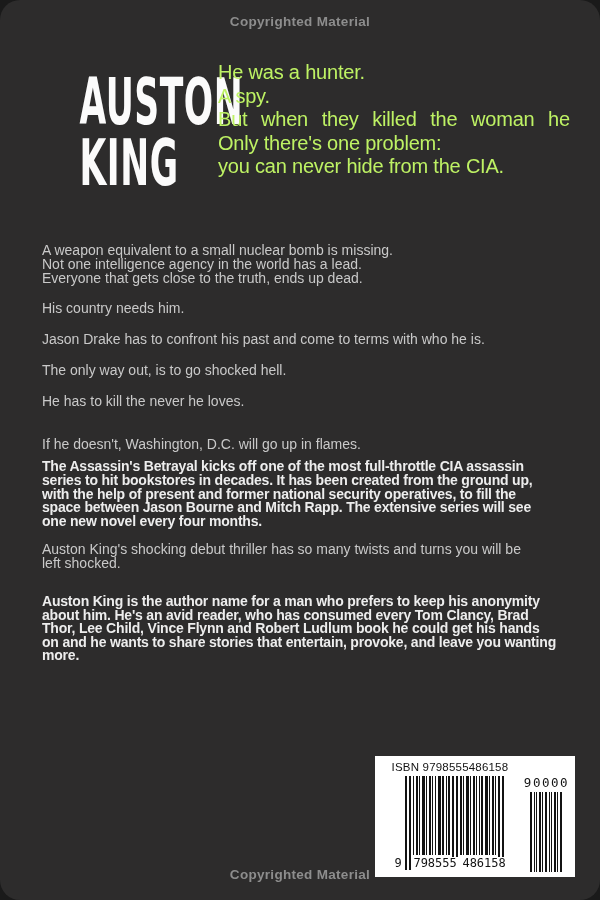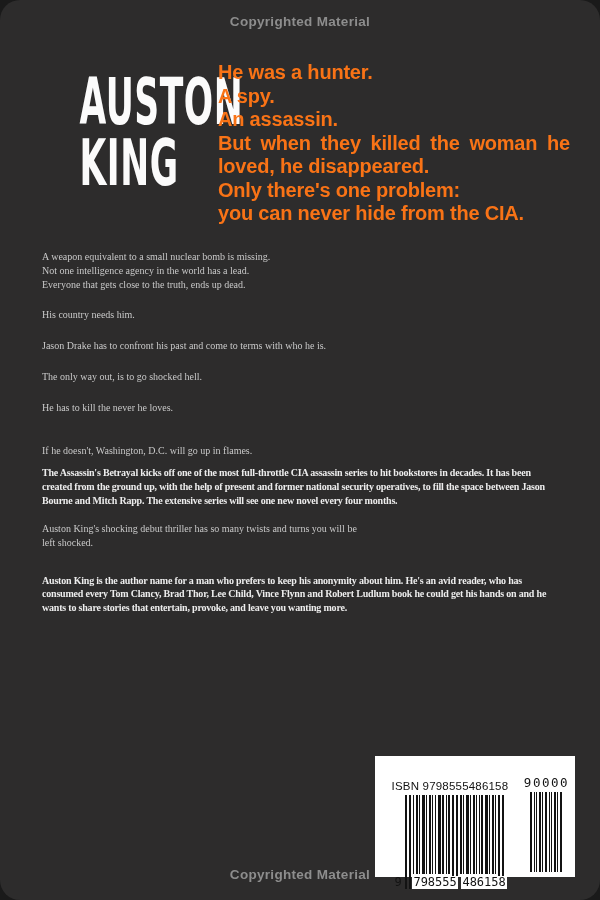--- a/index.html
+++ b/index.html
@@ -22,42 +22,42 @@
     position:absolute;left:45px;top:72px;width:150px;
     text-align:center;color:#fbfbfb;
     font-family:"DejaVu Sans",sans-serif;font-weight:700;
     font-size:64px;line-height:61px;
   }
   .author-line{display:block;transform:scaleX(.54);transform-origin:50% 50%;letter-spacing:1px;white-space:nowrap;}
 
   
   .tagline{
     position:absolute;left:218px;top:61px;width:352px;
-    color:#f97316;font-size:20px;font-weight:700;line-height:23.5px;
+    color:#bef264;font-size:20px;font-weight:400;line-height:23.5px;
     letter-spacing:-.2px;
   }
   .tl-line{white-space:nowrap;}
   .tl-line.just{display:flex;justify-content:space-between;white-space:normal;}
 
   
   .synopsis{
-    position:absolute;left:42px;top:250px;width:515px;
-    color:#c9c9c9;font-size:10px;line-height:13.8px;font-family:Liberation Serif, serif;
+    position:absolute;left:42px;top:244px;width:515px;
+    color:#c9c9c9;font-size:14px;line-height:13.8px;
   }
   .para{margin:0;white-space:pre-line;}
   .para.bold{font-weight:700;color:#ededed;letter-spacing:-.2px;line-height:13.6px;}
 
   
   .barcode-panel{
     position:absolute;left:375px;top:756px;width:200px;height:121px;
     background:#ffffff;color:#131313;
   }
   .bc-inner{display:flex;padding:5px 6px 0 10px;}
   .bc-main{width:130px;display:flex;flex-direction:column;align-items:center;}
-  .bc-isbn{font-size:11.5px;font-weight:400;letter-spacing:.2px;white-space:nowrap;margin-top:19px;}
+  .bc-isbn{font-size:11.5px;font-weight:400;letter-spacing:.2px;white-space:nowrap;margin-top:0;}
   .bc-bars-wrap{position:relative;margin-top:3px;height:94px;display:flex;align-items:flex-start;margin-left:10px;}
   .bar{background:#131313;flex:0 0 auto;}
   .bc-digits-abs{
     position:absolute;bottom:0;font-family:"DejaVu Sans Mono","Liberation Mono",monospace;
     font-size:12px;line-height:13px;background:#fff;padding:0 1px;
   }
   .d-nine{left:-12px;background:transparent;}
   .d-g1{left:7px;}
   .d-g2{left:56px;}
   .bc-supp{margin-left:9px;margin-top:14px;display:flex;flex-direction:column;align-items:center;}
@@ -72,31 +72,29 @@
   <div class="copyright top">Copyrighted Material</div>
 
   <div class="author-block">
     <span class="author-line">AUSTON</span>
     <span class="author-line">KING</span>
   </div>
 
   <div class="tagline">
       <div class="tl-line">He was a hunter.</div>
       <div class="tl-line">A spy.</div>
-      <div class="tl-line">An assassin.</div>
       <div class="tl-line just">
         <span>But</span>
         <span>when</span>
         <span>they</span>
         <span>killed</span>
         <span>the</span>
         <span>woman</span>
         <span>he</span>
       </div>
-      <div class="tl-line">loved, he disappeared.</div>
       <div class="tl-line">Only there's one problem:</div>
       <div class="tl-line">you can never hide from the CIA.</div>
     </div>
 
   <div class="synopsis">
       <p class="para regular" style="margin-top: 0px;">A weapon equivalent to a small nuclear bomb is missing.
 Not one intelligence agency in the world has a lead.
 Everyone that gets close to the truth, ends up dead.</p>
       <p class="para regular" style="margin-top: 17px;">His country needs him.</p>
       <p class="para regular" style="margin-top: 17px;">Jason Drake has to confront his past and come to terms with who he is.</p>

